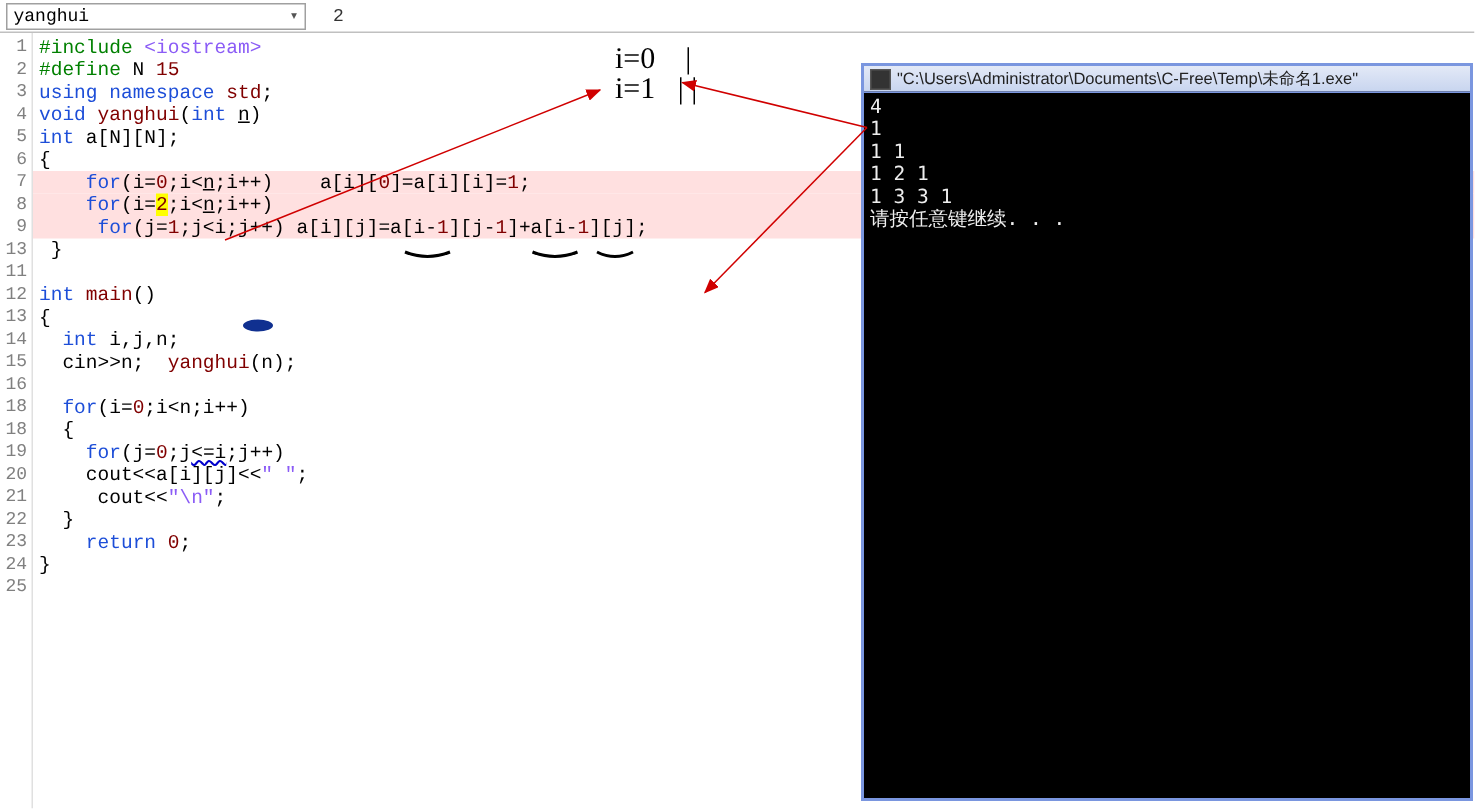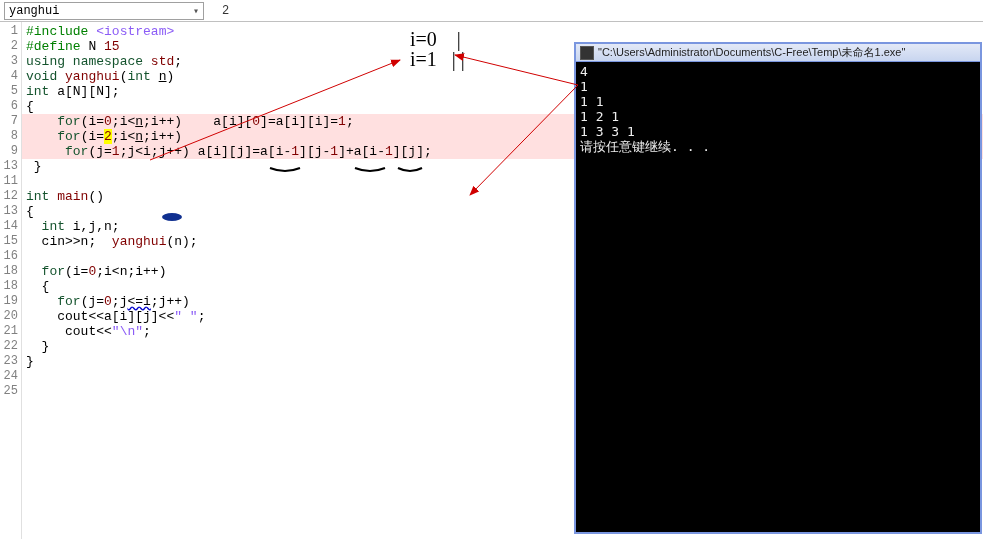--- a/index.html
+++ b/index.html
@@ -8,21 +8,21 @@
     .combo { width: 200px; height: 18px; border: 1px solid #a0a0a0; display: flex; align-items: center; padding: 0 4px; font-size: 12px; background: #fff; margin-right: 8px; position: relative; }
     .combo::after { content: "▾"; position: absolute; right: 4px; font-size: 10px; color: #555; }
     .line-indicator { padding: 0 10px; font-size: 12px; color: #333; }
     .editor-wrap { display: flex; height: calc(100% - 22px); }
     .editor { flex: 1; display: flex; background: #fff; position: relative; }
     .gutter { width: 22px; text-align: right; color: #808080; padding-top: 2px; user-select: none; border-right: 1px solid #e0e0e0; }
     .gutter div { height: 15px; line-height: 15px; padding-right: 3px; font-size: 12px; }
     .code { flex: 1; padding-top: 2px; position: relative; }
     .code-line { height: 15px; line-height: 15px; white-space: pre; padding-left: 4px; }
     .hl1 { background: #ffe0e0; }
-    .kw { color: #14532d; }
+    .kw { color: #1d4ed8; }
     .pp { color: #008000; }
     .inc { color: #8b5cf6; }
     .num { color: #800000; }
     .fn { color: #800000; }
     .yellow-hl { background: #ffff00; }
     .underline-s { text-decoration: underline; text-decoration-color: #000; }
     .blue-scribble { text-decoration: underline wavy #0000cc; }
     .console-window { position: absolute; left: 574px; top: 42px; width: 408px; height: 492px; border: 2px solid #7a96df; background: #000; }
     .console-title { height: 18px; background: linear-gradient(#e3e9f7,#c8d5ef); border-bottom: 1px solid #7a96df; display: flex; align-items: center; padding: 0 4px; font-size: 11px; font-family: Tahoma, sans-serif; color: #222; }
     .console-title .cicon { width: 14px; height: 14px; background: #333; margin-right: 4px; border:1px solid #555; }
@@ -85,20 +85,21 @@
         <div class="code-line">{</div>
         <div class="code-line">  <span class="kw">int</span> i,j,n;</div>
         <div class="code-line">  cin&gt;&gt;n;  <span class="fn">yanghui</span>(n);</div>
         <div class="code-line"></div>
         <div class="code-line">  <span class="kw">for</span>(i=<span class="num">0</span>;i&lt;n;i++)</div>
         <div class="code-line">  {</div>
         <div class="code-line">    <span class="kw">for</span>(j=<span class="num">0</span>;j<span class="blue-scribble">&lt;=i</span>;j++)</div>
         <div class="code-line">    cout&lt;&lt;a[i][j]&lt;&lt;<span class="inc">" "</span>;</div>
         <div class="code-line">     cout&lt;&lt;<span class="inc">"\n"</span>;</div>
         <div class="code-line">  }</div>
+        <div class="code-line">    <span class="kw">return</span> <span class="num">0</span>;</div>
         <div class="code-line">}</div>
       </div>
   </div>
 </div>
 
 <div class="hand-note" style="left:410px;top:28px;">i=0    |</div>
 <div class="hand-note" style="left:410px;top:48px;">i=1   | |</div>
 
 <svg class="annot" width="983" height="539">
   <defs>

